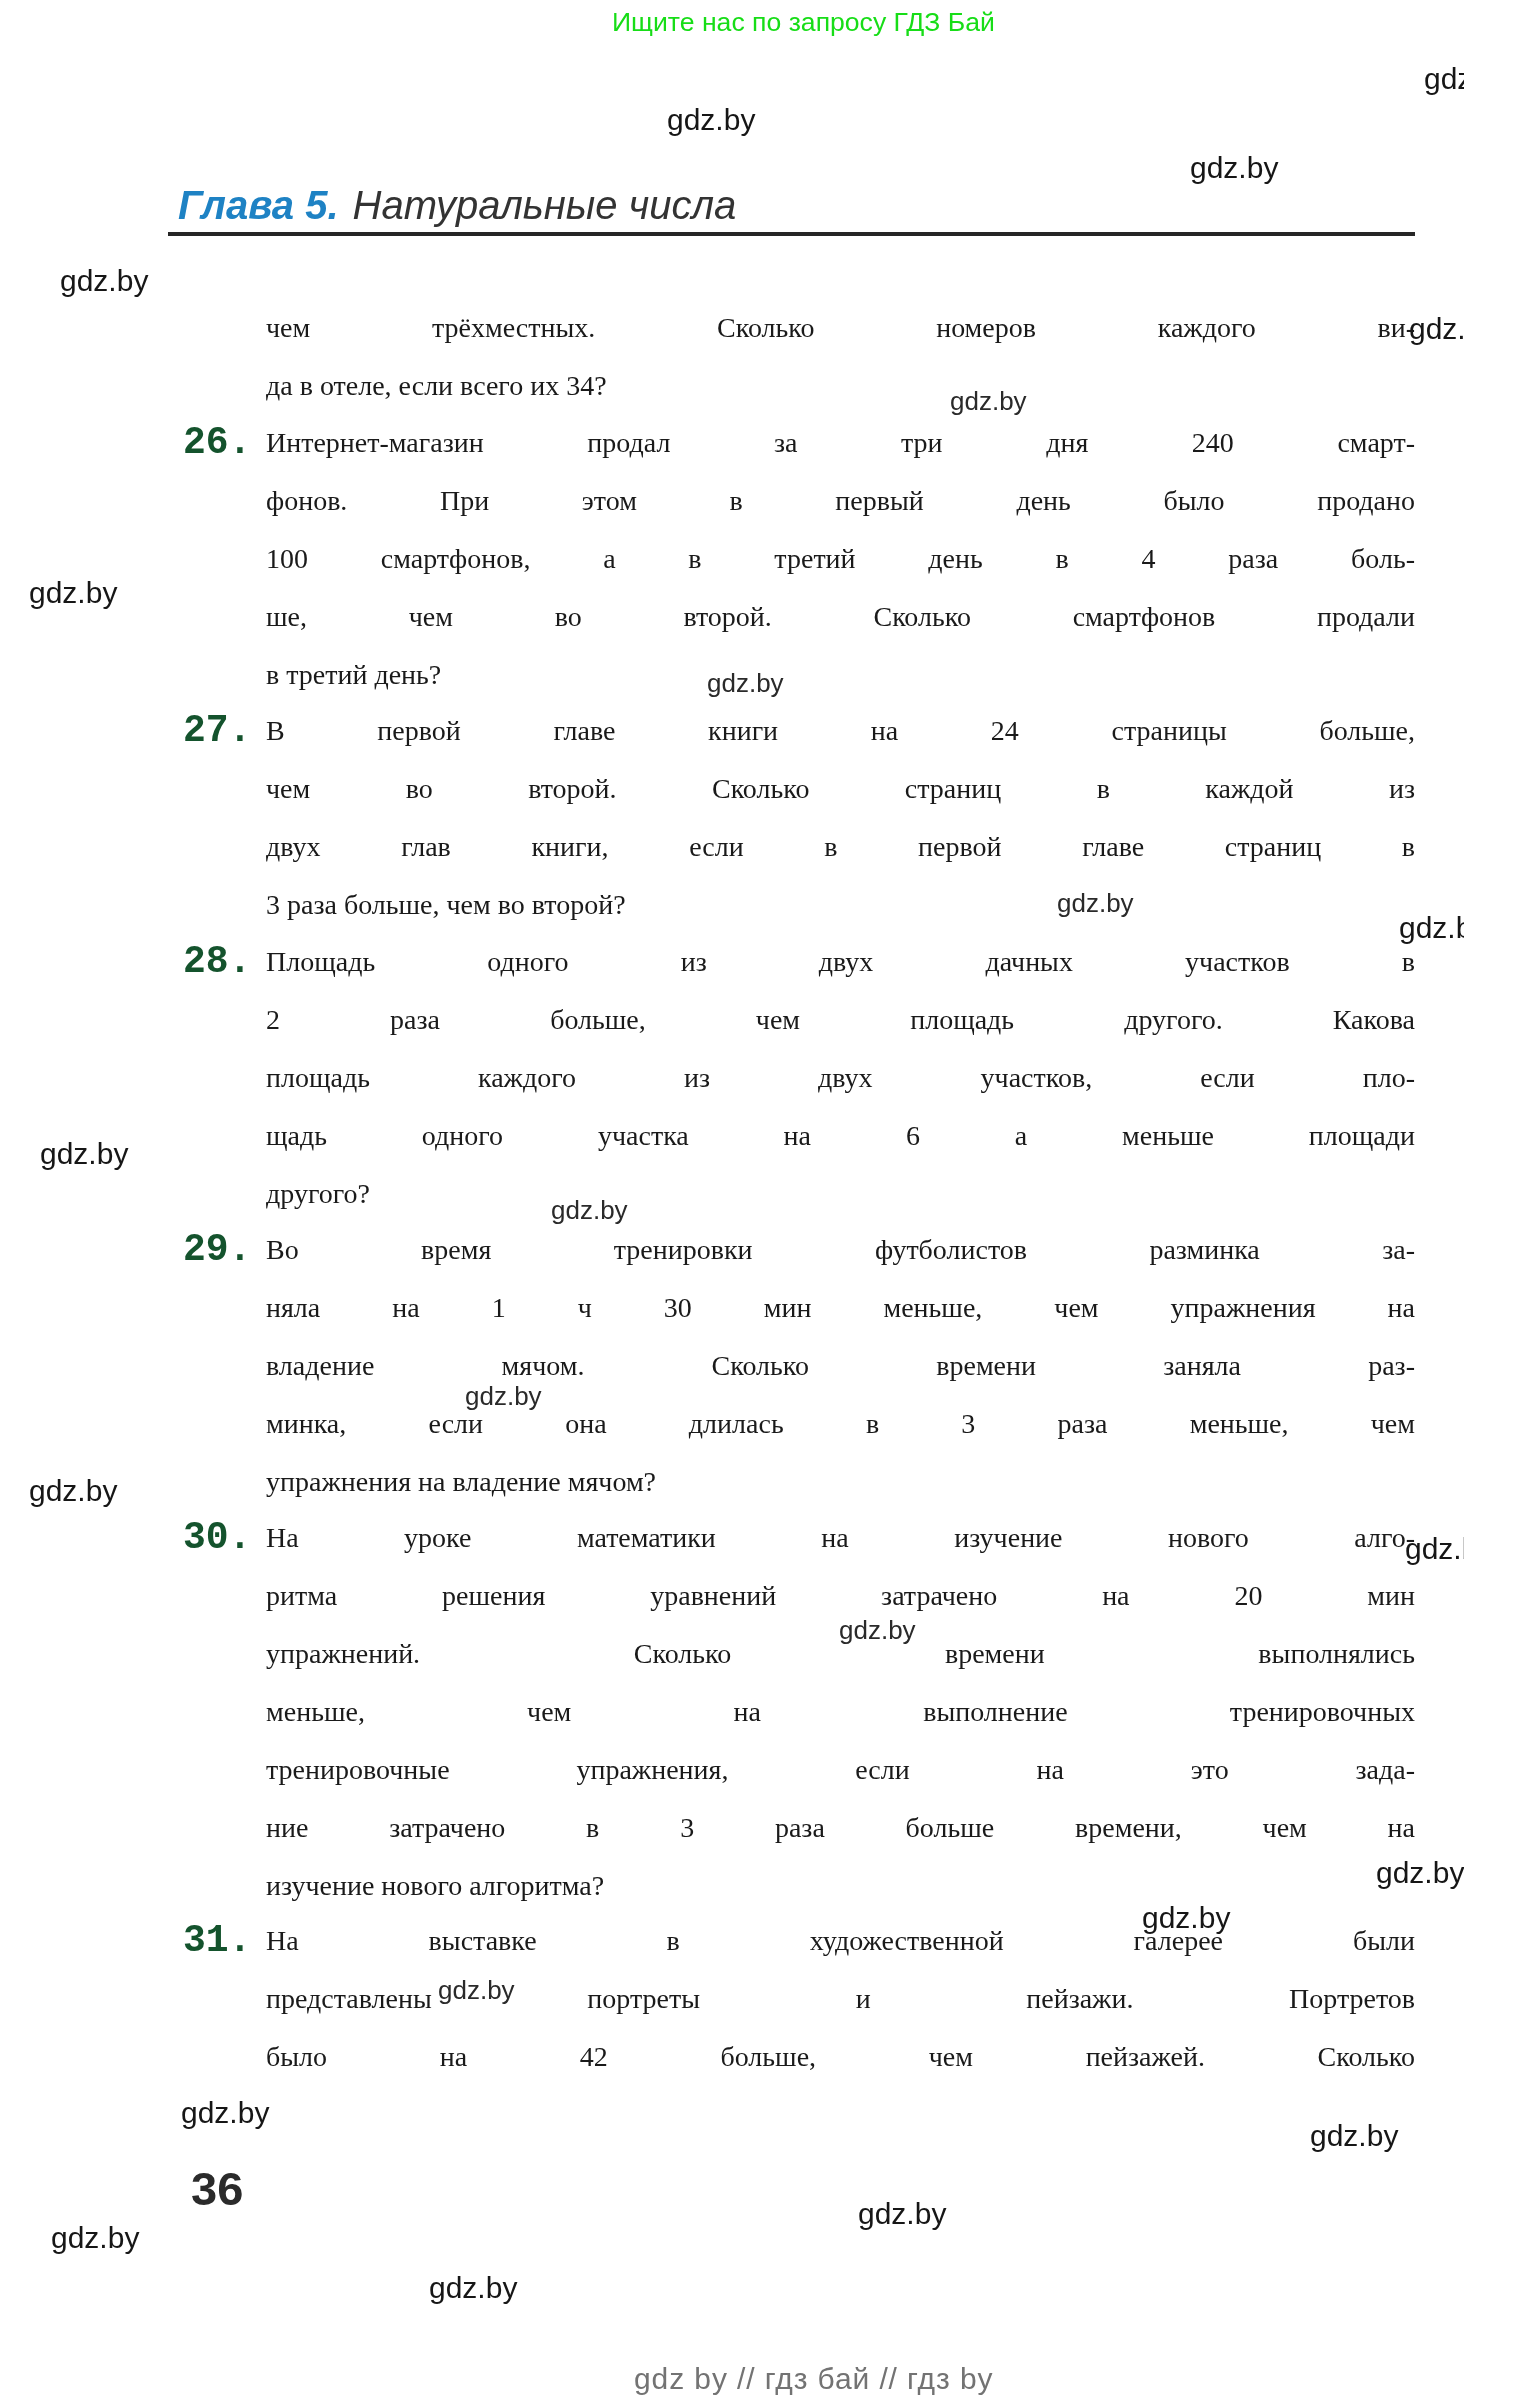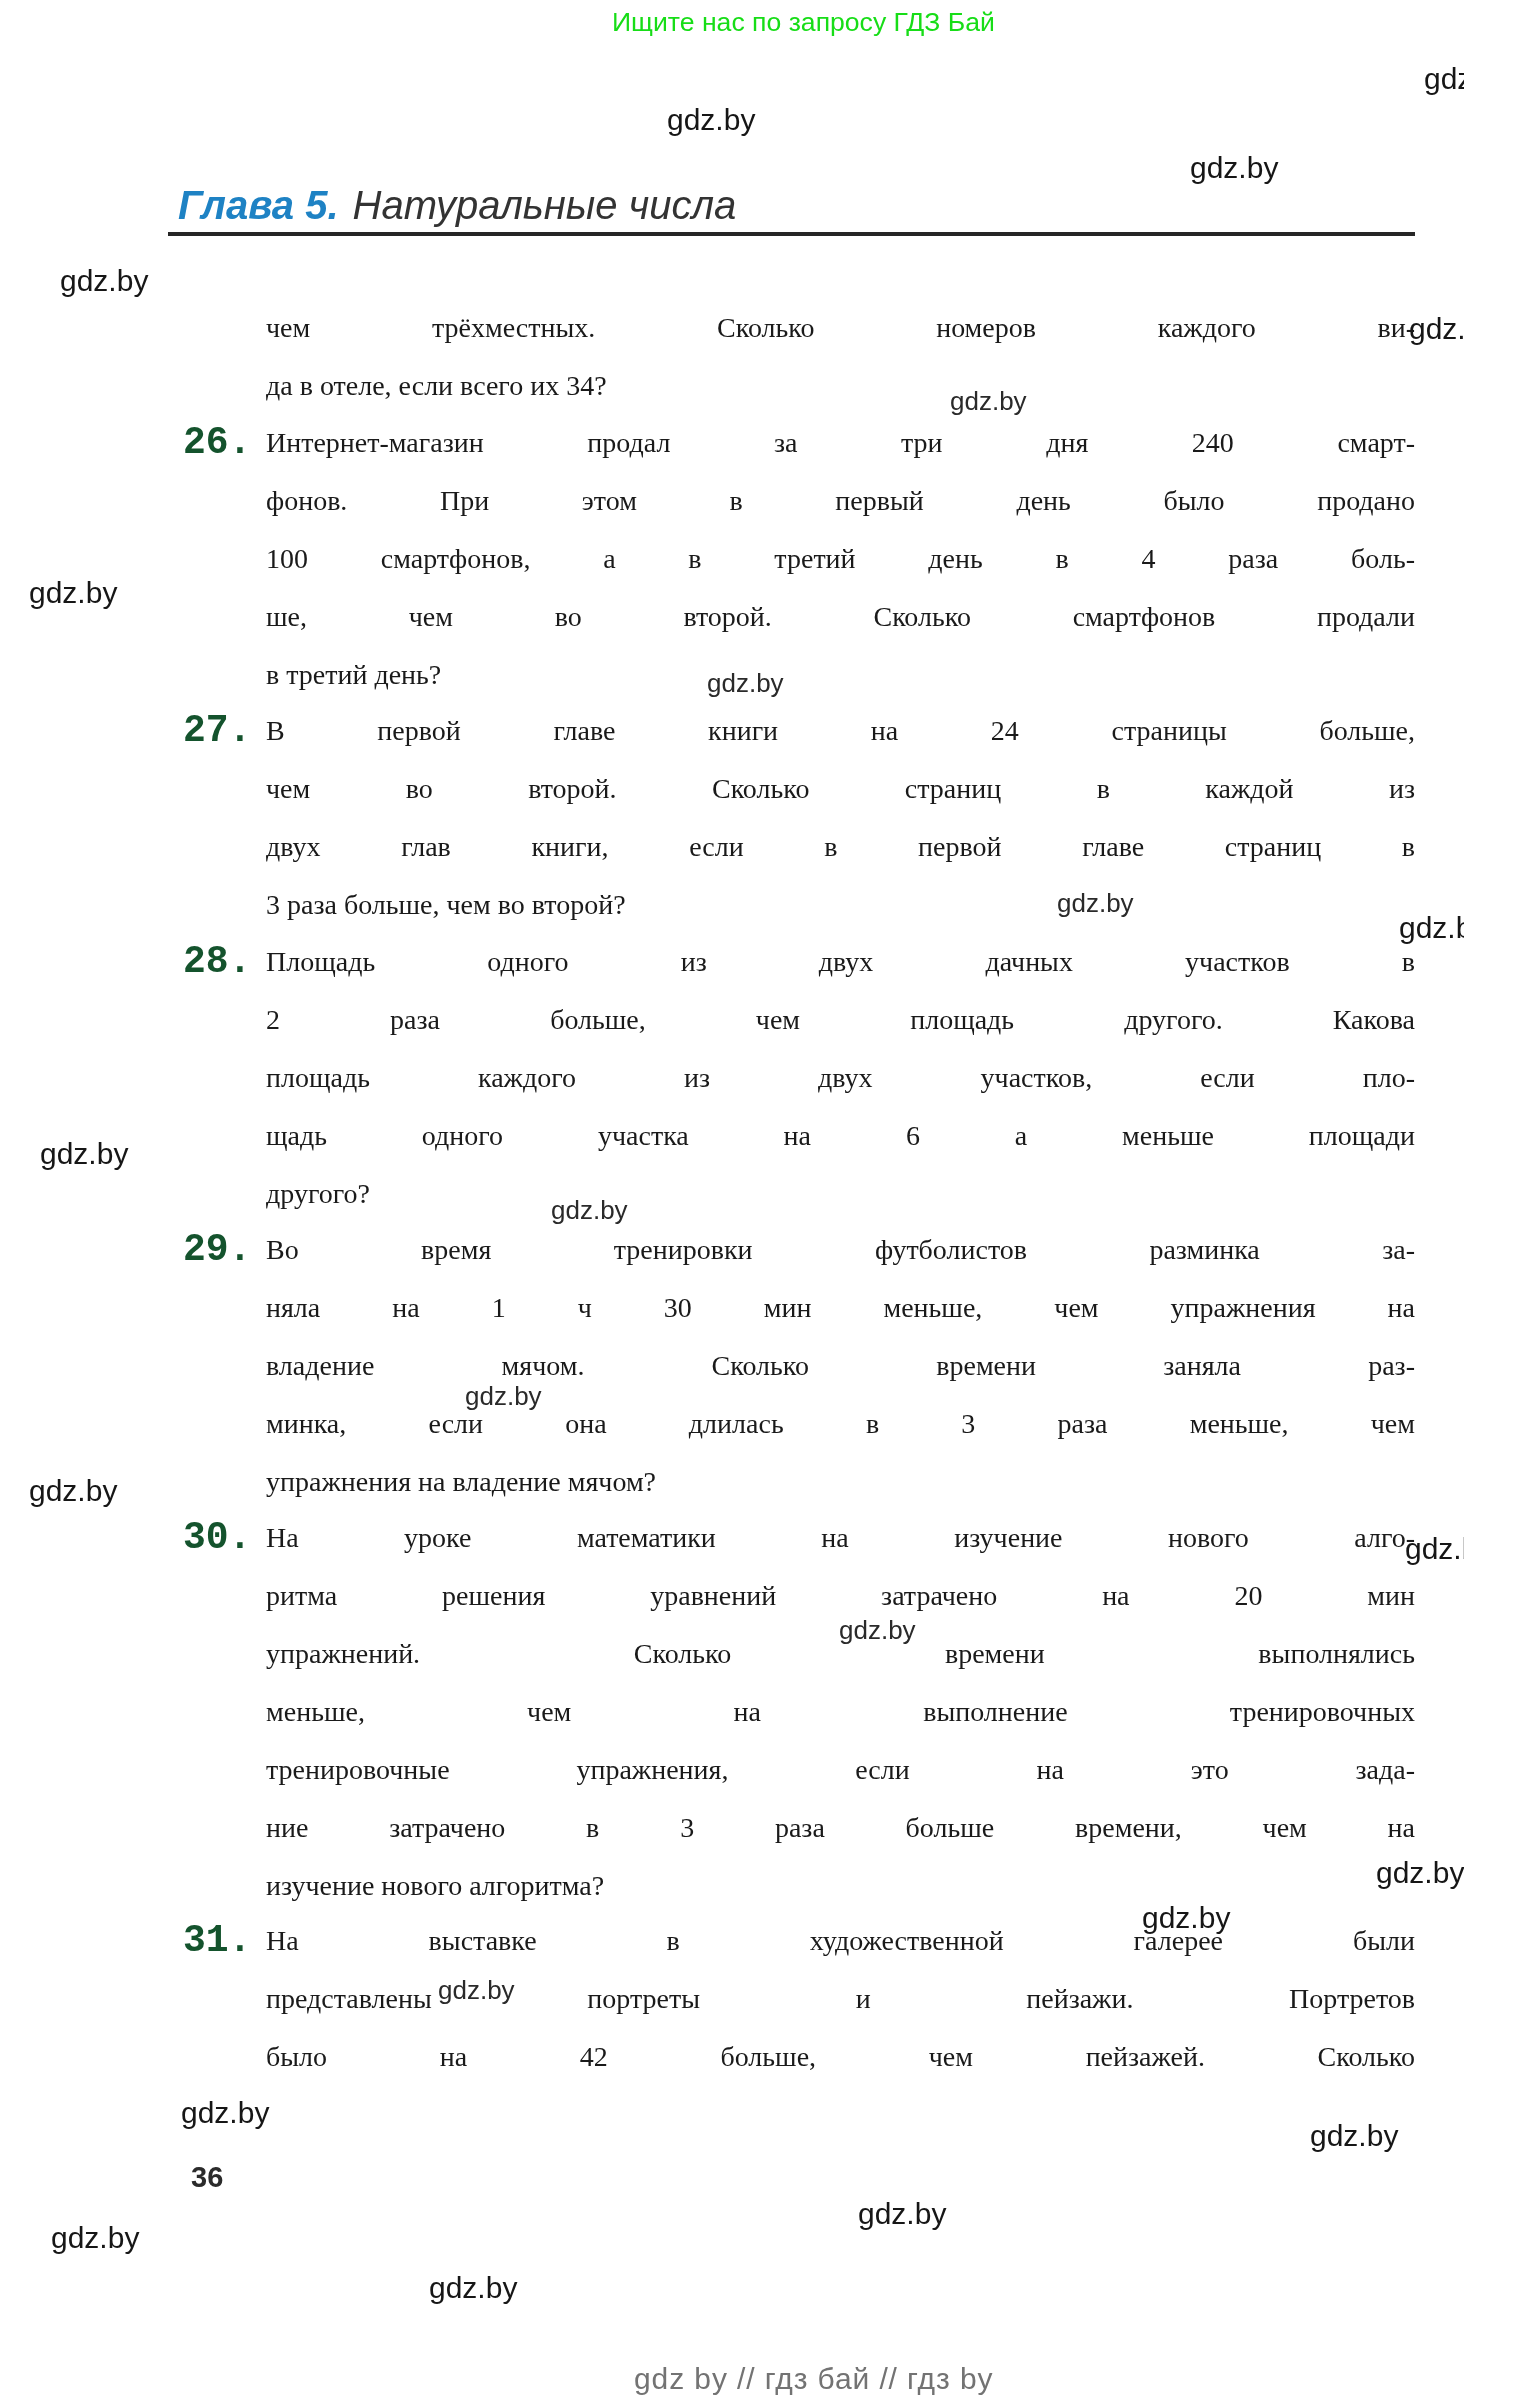--- a/index.html
+++ b/index.html
@@ -52,21 +52,21 @@
   }
   .jl{
     white-space:normal;
     text-align:justify;
     text-align-last:justify;
   }
   
   .pagenum{
     position:absolute;left:191px;top:2161px;
     font-family:"Liberation Sans",sans-serif;
-    font-weight:700;font-size:29px;color:#2b2b2b;
+    font-weight:700;font-size:47px;color:#2b2b2b;
   }
 </style>
 </head>
 <body>
 
 <div class="page">
 
   <div class="wm green" style="left:612px;top:7px">Ищите нас по запросу ГДЗ Бай</div>
   <div class="wm" style="left:1424px;top:62px">gdz.by</div>
   <div class="wm" style="left:667px;top:103px">gdz.by</div>

